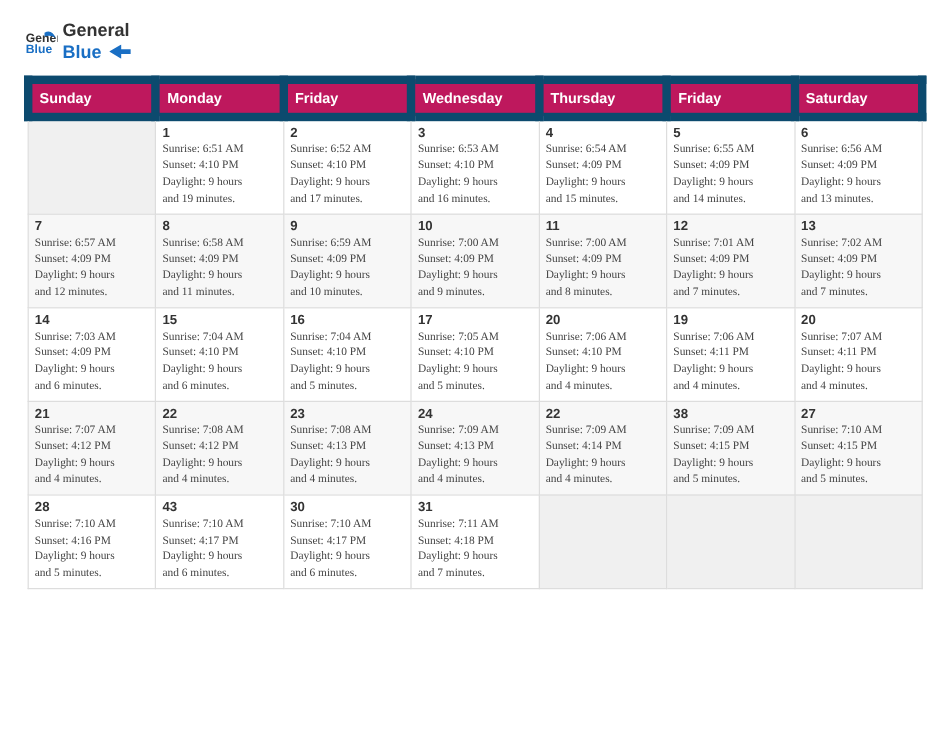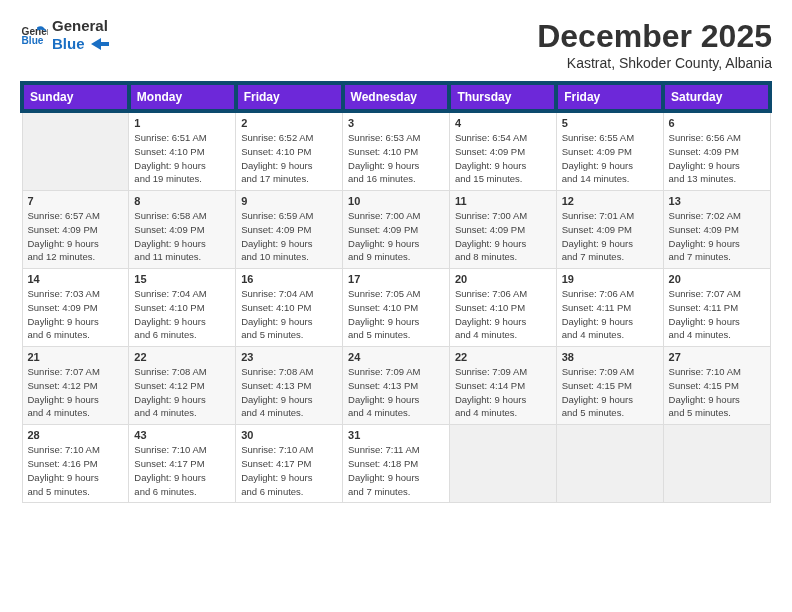--- a/index.html
+++ b/index.html
@@ -41,27 +41,27 @@
     .subtitle {
       font-size: 14px;
       color: #333;
     }
     table {
       width: 100%;
       border-collapse: collapse;
       table-layout: fixed;
     }
     thead tr th {
-      background-color: #6d28d9;
+      background-color: #be185d;
       color: #fff;
       font-size: 12px;
       font-weight: bold;
       padding: 5px 6px;
       text-align: left;
-      border: 4px solid #0c4a6e;
+      border: 7px solid #0c4a6e;
       margin-top: 42px;
     }
     tbody tr td {
       vertical-align: top;
       padding: 4px 5px;
       font-size: 9.5px;
       color: #333;
       border: 1px solid #ddd;
       height: 78px;
       background: #fff;
@@ -73,20 +73,21 @@
       font-size: 11px;
       font-weight: bold;
       color: #333;
       display: block;
       margin-bottom: 2px;
     }
     .day-info {
       line-height: 1.45;
       font-size: 9.5px;
       color: #444;
+      font-family: Liberation Serif, serif;
     }
     .empty-cell {
       background: #f0f0f0 !important;
     }
   </style>
 </head>
 <body>
 
 <div class="page">
   <div class="header">
@@ -101,24 +102,20 @@
           <span style="font-size:15px;font-weight:bold;color:#333;">General</span>
         </div>
         <div>
           <span style="font-size:15px;font-weight:bold;color:#1a6fc4;">Blue</span>
           <svg width="18" height="12" style="vertical-align:middle;margin-left:2px;">
             <polygon points="0,6 10,0 10,4 18,4 18,8 10,8 10,12" fill="#1a6fc4"></polygon>
           </svg>
         </div>
       </div>
     </div>
-    <div class="title-block">
-      <div class="month-title">December 2025</div>
-      <div class="subtitle">Kastrat, Shkoder County, Albania</div>
-    </div>
   </div>
 
   <table>
     <thead>
       <tr id="thead-row">
       <th>Sunday</th>
           <th>Monday</th>
           <th>Friday</th>
           <th>Wednesday</th>
           <th>Thursday</th>

